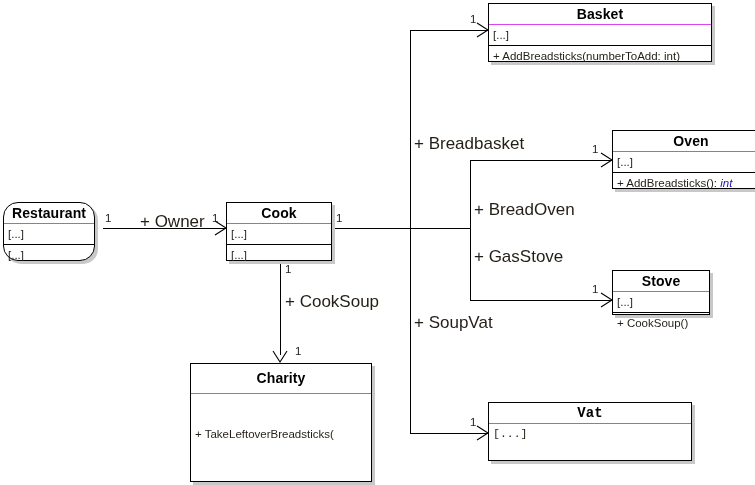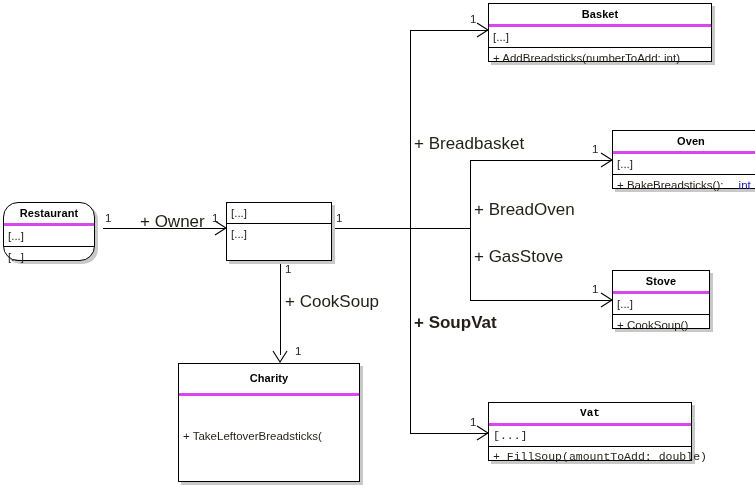--- a/index.html
+++ b/index.html
@@ -22,39 +22,39 @@
     box-sizing: border-box;
     background: #ffffff;
     border: 1px solid #000000;
     box-shadow: 3px 3px 0 0 #c8c8c8;
     z-index: 5;
   }
   .uml-name {
     box-sizing: border-box;
     text-align: center;
     font-weight: bold;
-    font-size: 11px;
+    font-size: 14px;
     color: #000000;
     padding: 4px 4px 3px 4px;
-    border-bottom: 3px solid #d946ef;
+    border-bottom: 1px solid #d946ef;
     line-height: 13px;
     letter-spacing: .1px;
   }
   .uml-compartment {
     box-sizing: border-box;
     font-size: 11.5px;
     color: #231f17;
     padding: 3px 2px 3px 4px;
     border-bottom: 1px solid #000000;
     line-height: 14px;
     white-space: pre;
   }
   .uml-compartment:last-child { border-bottom: none; }
   .uml-compartment.tall { line-height: 15px; }
-  .italic { color: #1a1aa8; margin-left: 12px; }
+  .italic { font-style: italic; color: #1a1aa8; }
 
   
   .hline {
     position: absolute;
     height: 0;
     border-top: 1px solid #000000;
     z-index: 2;
   }
   .vline {
     position: absolute;
@@ -130,58 +130,58 @@
     <polyline points="1,1 12,8 1,15" fill="none" stroke="#000" stroke-width="1.1"></polyline>
   </svg>
   <div class="mult" style="left:592px; top:283px;">1</div>
   <div class="label" style="left:474px; top:247px;">+ GasStove</div>
 
   <div class="hline" style="left:410px; top:433px; width:78px;"></div>
   <svg class="arrow-right" style="left:476px; top:425px; width:14px; height:16px;" viewBox="0 0 14 16">
     <polyline points="1,1 12,8 1,15" fill="none" stroke="#000" stroke-width="1.1"></polyline>
   </svg>
   <div class="mult" style="left:470px; top:416px;">1</div>
-  <div class="label" style="left:414px; top:313px;font-weight:bold;">+ SoupVat</div>
+  <div class="label" style="left:414px; top:313px;">+ SoupVat</div>
 
   <div class="uml-class" style="left:3px; top:202px; width:92px; height:59px;border-radius:15px;">
     <div class="uml-name">Restaurant</div>
     <div class="uml-compartment">[...]</div>
     <div class="uml-compartment">[...]</div>
   </div>
 
   <div class="uml-class" style="left:226px; top:202px; width:106px; height:59px;">
+    <div class="uml-name">Cook</div>
     <div class="uml-compartment">[...]</div>
     <div class="uml-compartment">[...]</div>
   </div>
 
   <div class="uml-class" style="left:488px; top:3px; width:224px; height:59px;">
     <div class="uml-name">Basket</div>
     <div class="uml-compartment">[...]</div>
     <div class="uml-compartment">+ AddBreadsticks(numberToAdd: int)</div>
   </div>
 
   <div class="uml-class" style="left:612px; top:130px; width:158px; height:59px;">
     <div class="uml-name">Oven</div>
     <div class="uml-compartment">[...]</div>
-    <div class="uml-compartment"><span>+ BakeBreadsticks(): </span><span class="italic">int</span></div>
+    <div class="uml-compartment"><span>+ AddBreadsticks(): </span><span class="italic">int</span></div>
   </div>
 
-  <div class="uml-class" style="left:612px; top:270px; width:98px; height:59px;">
+  <div class="uml-class" style="left:612px; top:270px; width:98px; height:45px;">
     <div class="uml-name">Stove</div>
     <div class="uml-compartment">[...]</div>
     <div class="uml-compartment">+ CookSoup()</div>
   </div>
 
   <div class="uml-class" style="left:488px; top:402px; width:204px; height:59px;font-family:Liberation Mono, monospace;">
     <div class="uml-name">Vat</div>
     <div class="uml-compartment">[...]</div>
-    <div class="uml-compartment">+ FillSoup(amountToAdd: double)</div>
   </div>
 
-  <div class="uml-class" style="left:178px; top:363px; width:182px; height:119px;">
+  <div class="uml-class" style="left:190px; top:363px; width:182px; height:119px;">
     <div class="uml-name" style="padding-top:8px; padding-bottom:8px;">Charity</div>
     <div class="uml-compartment tall">
       <div>+ TakeLeftoverBreadsticks(</div>
       
       
       
     </div>
   </div>
 
 </div>

